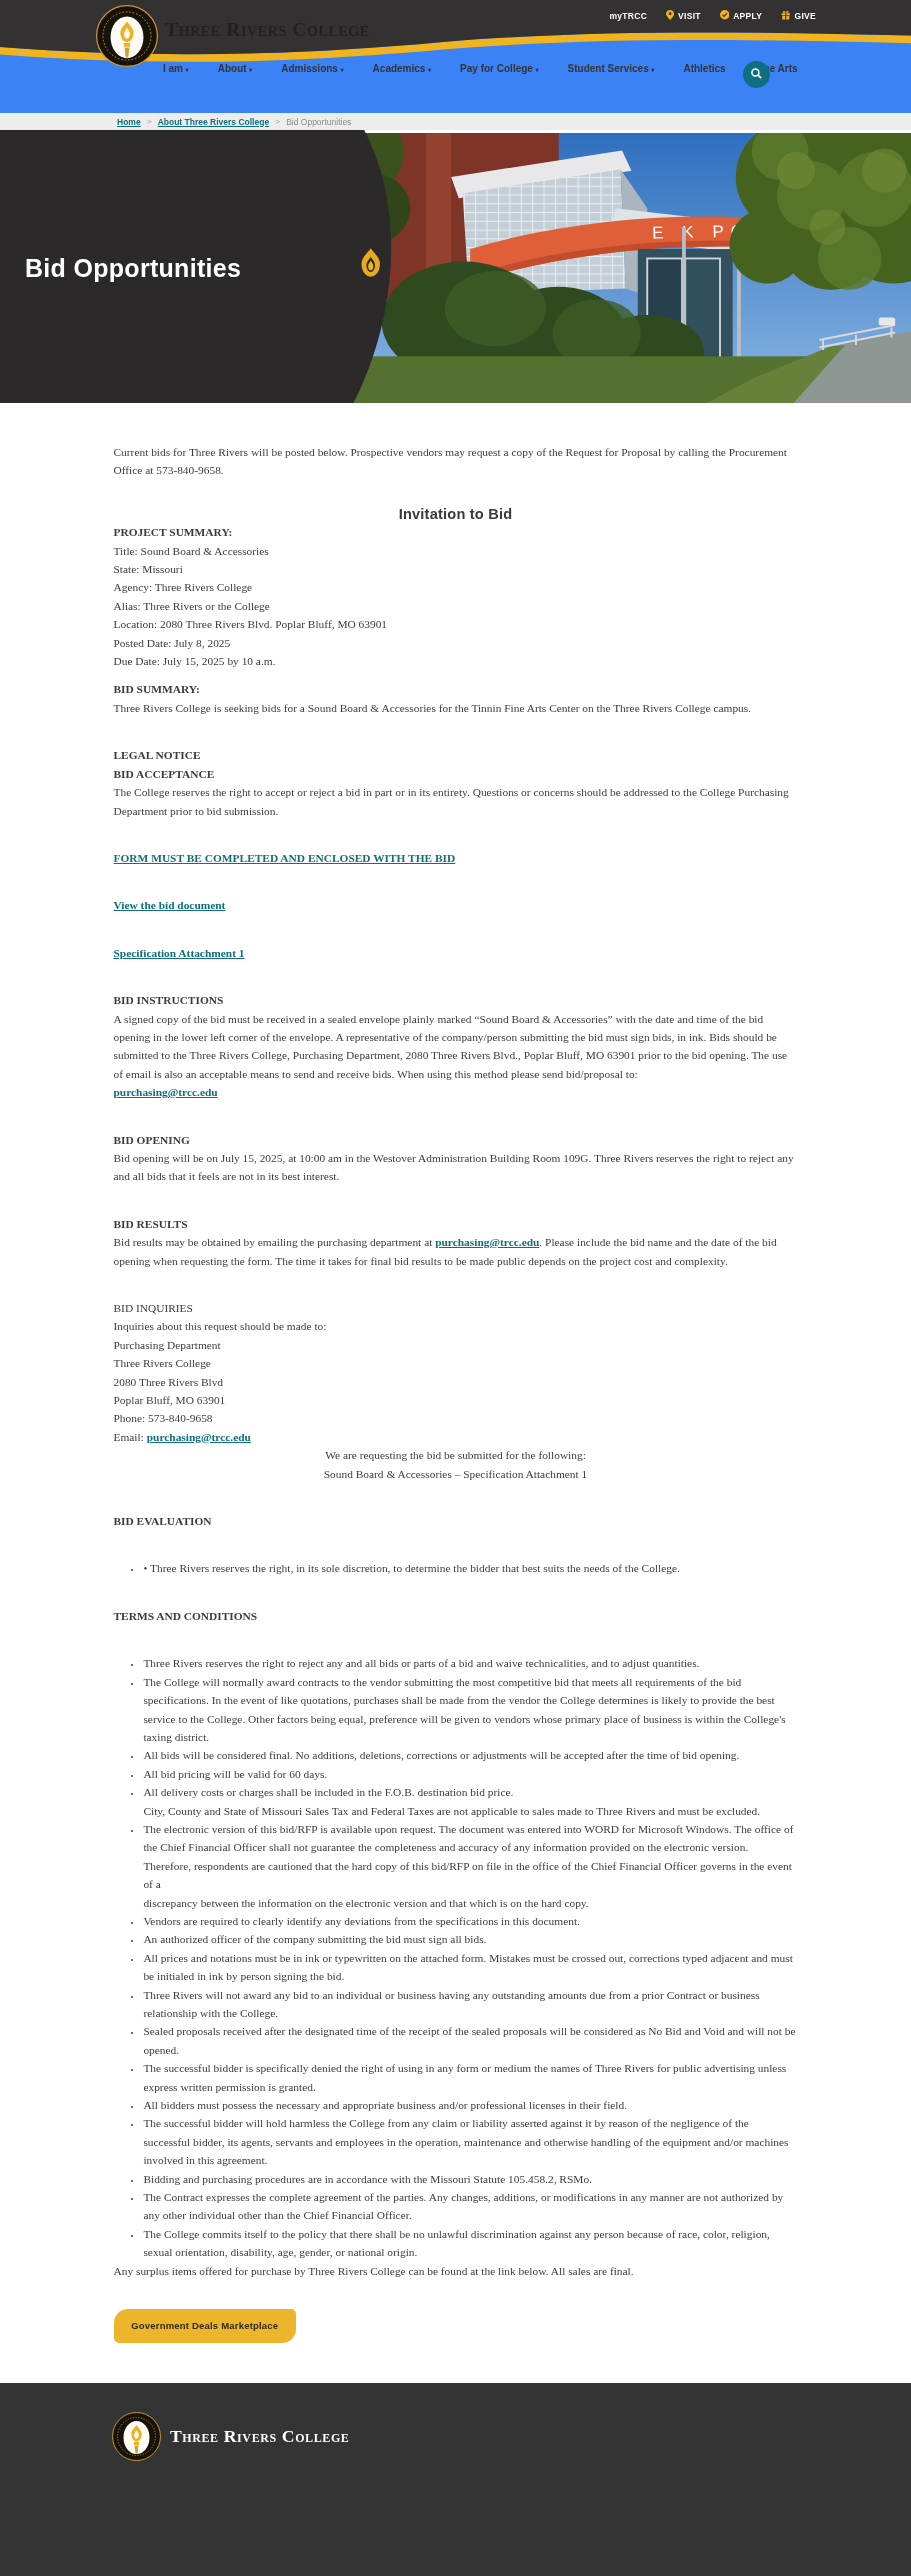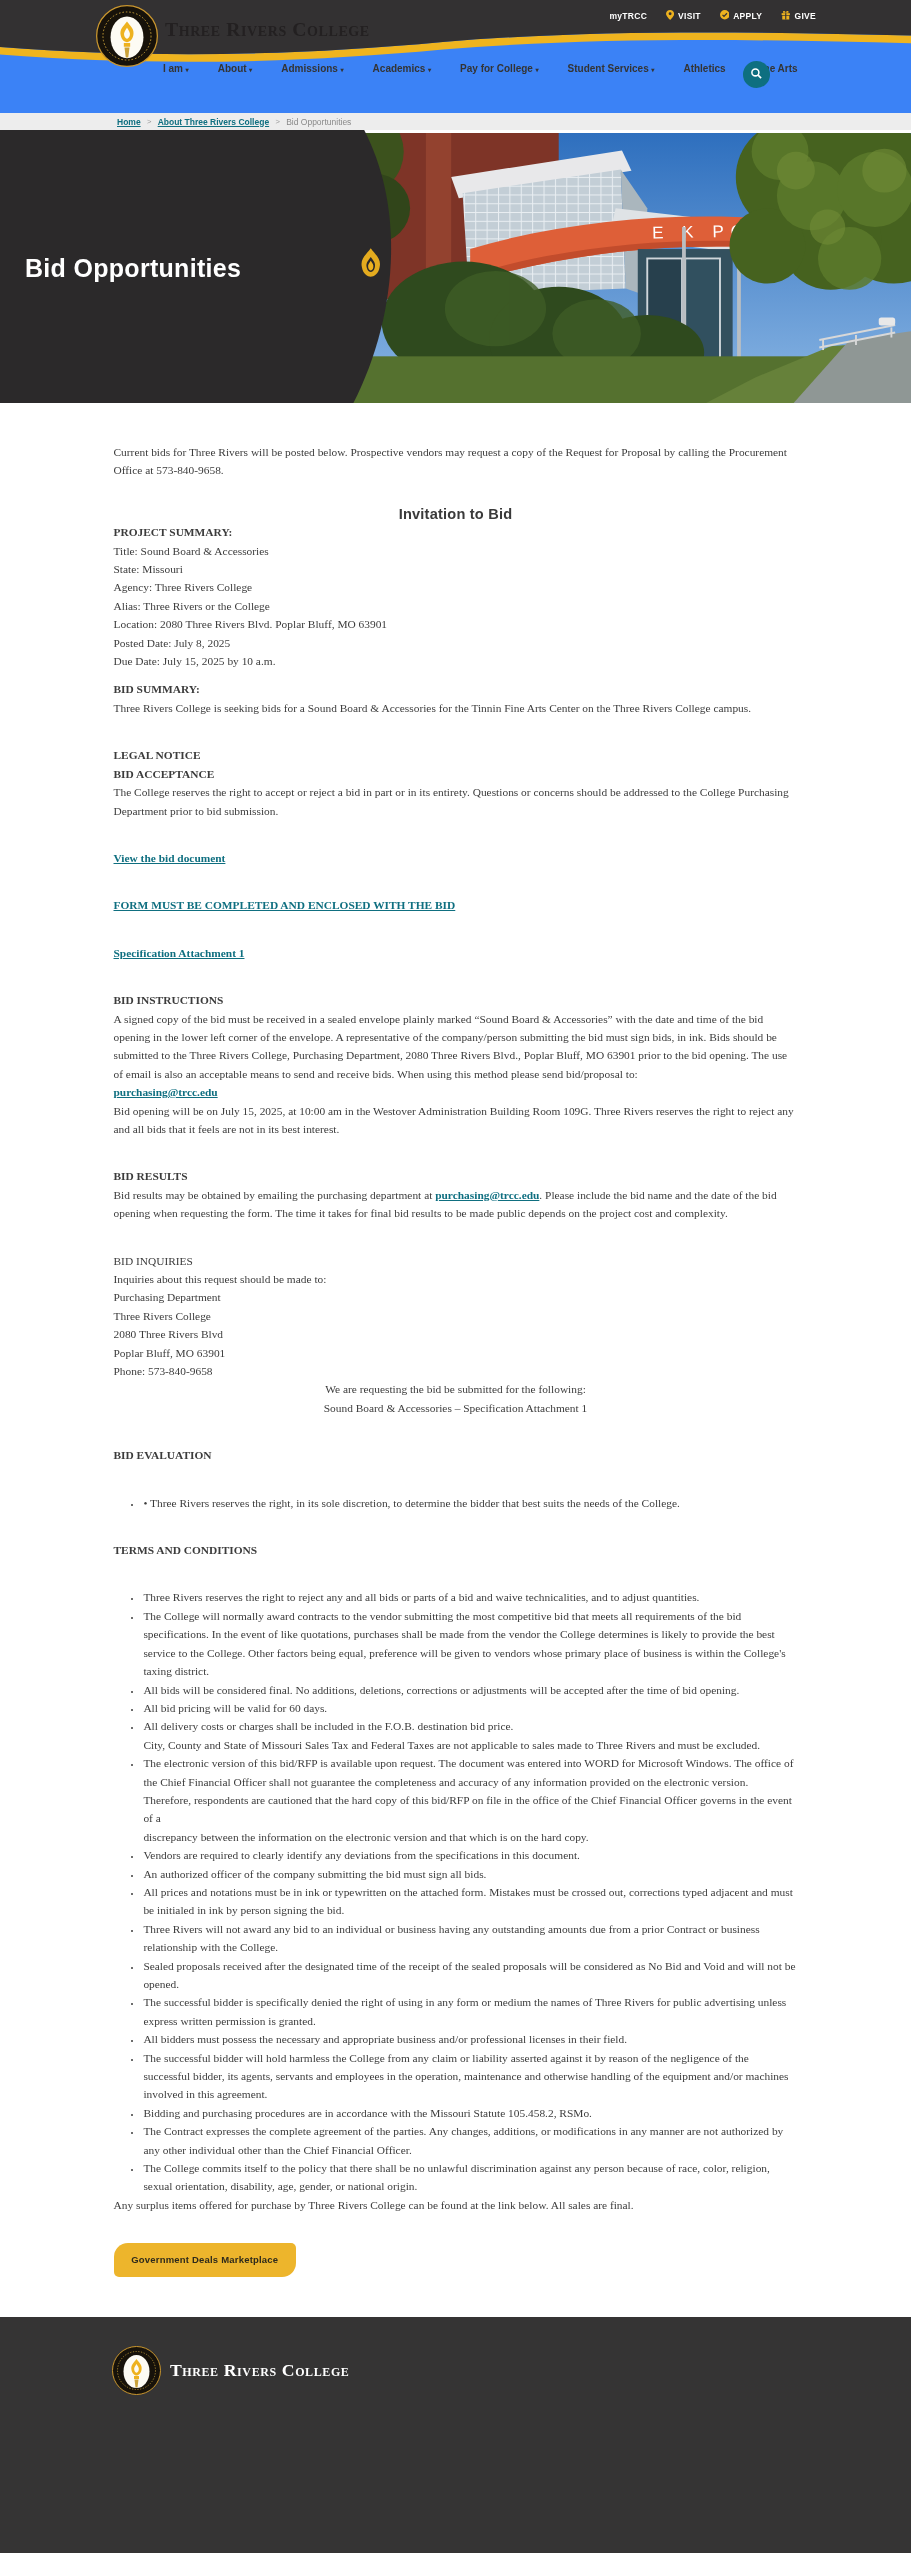--- a/index.html
+++ b/index.html
@@ -277,40 +277,42 @@
   <p>Posted Date: July 8, 2025</p>
   <p>Due Date: July 15, 2025 by 10 a.m.</p>
 
   <p class="bold" style="margin-top:10px">BID SUMMARY:</p>
   <p>Three Rivers College is seeking bids for a Sound Board &amp; Accessories for the Tinnin Fine Arts Center on the Three Rivers College campus.</p>
 
   <p class="bold mt-block">LEGAL NOTICE</p>
   <p class="bold">BID ACCEPTANCE</p>
   <p>The College reserves the right to accept or reject a bid in part or in its entirety. Questions or concerns should be addressed to the College Purchasing Department prior to bid submission.</p>
 
+  <p class="mt-block"><a class="tlink">FORM MUST BE COMPLETED AND ENCLOSED WITH THE BID</a></p>
   <p class="mt-block"><a class="tlink">View the bid document</a></p>
-  <p class="mt-block"><a class="tlink">FORM MUST BE COMPLETED AND ENCLOSED WITH THE BID</a></p>
   <p class="mt-block"><a class="tlink">Specification Attachment 1</a></p>
 
   <p class="bold mt-block">BID INSTRUCTIONS</p>
   <p>A signed copy of the bid must be received in a sealed envelope plainly marked “Sound Board &amp; Accessories” with the date and time of the bid opening in the lower left corner of the envelope. A representative of the company/person submitting the bid must sign bids, in ink. Bids should be submitted to the Three Rivers College, Purchasing Department, 2080 Three Rivers Blvd., Poplar Bluff, MO 63901 prior to the bid opening. The use of email is also an acceptable means to send and receive bids. When using this method please send bid/proposal to:</p>
   <p><a class="tlink">purchasing@trcc.edu</a></p>
 
+  <p class="bold mt-block">BID OPENING</p>
   <p>Bid opening will be on July 15, 2025, at 10:00 am in the Westover Administration Building Room 109G. Three Rivers reserves the right to reject any and all bids that it feels are not in its best interest.</p>
 
   <p class="bold mt-block">BID RESULTS</p>
   <p><span>Bid results may be obtained by emailing the purchasing department at </span><a class="tlink">purchasing@trcc.edu</a><span>. Please include the bid name and the date of the bid opening when requesting the form. The time it takes for final bid results to be made public depends on the project cost and complexity.</span></p>
 
   <p class="mt-block">BID INQUIRIES</p>
   <p>Inquiries about this request should be made to:</p>
   <p>Purchasing Department</p>
   <p>Three Rivers College</p>
   <p>2080 Three Rivers Blvd</p>
   <p>Poplar Bluff, MO 63901</p>
   <p>Phone: 573-840-9658</p>
+  <p><span>Email: </span><a class="tlink">purchasing@trcc.edu</a></p>
 
   <p class="center">We are requesting the bid be submitted for the following:</p>
   <p class="center">Sound Board &amp; Accessories – Specification Attachment 1</p>
 
   <p class="bold mt-block">BID EVALUATION</p>
   <ul class="blist">
     <li>• Three Rivers reserves the right, in its sole discretion, to determine the bidder that best suits the needs of the College.</li>
   </ul>
 
   <p class="bold mt-block">TERMS AND CONDITIONS</p>

